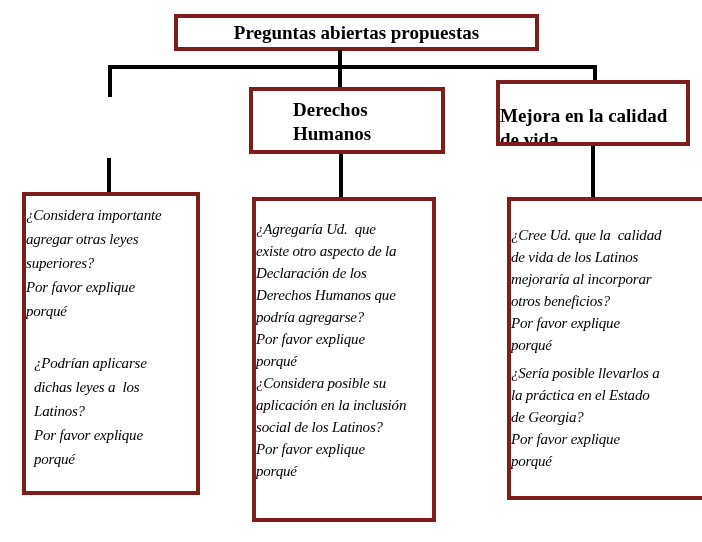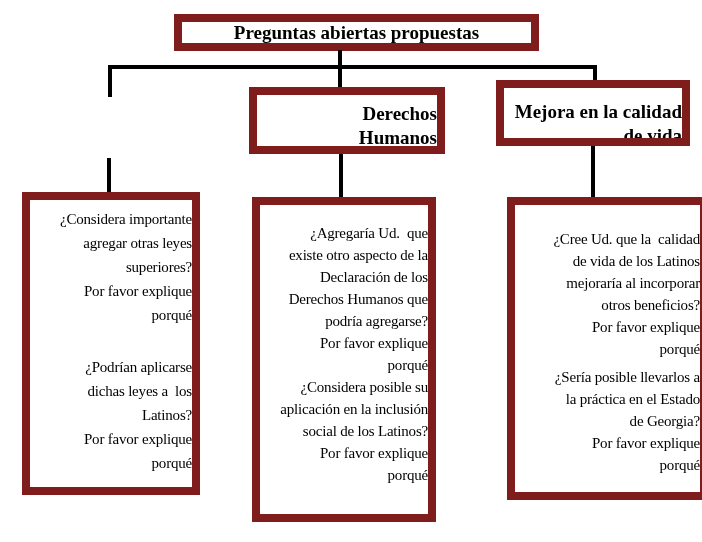--- a/index.html
+++ b/index.html
@@ -12,23 +12,23 @@
     width: 702px;
     height: 542px;
     background: #ffffff;
     color: #000000;
     font-family: "Liberation Serif", serif;
     overflow: hidden;
   }
   .box {
     position: absolute;
     box-sizing: border-box;
-    border: 8px solid #7f1d1d;
+    border: 4px solid #7f1d1d;
     background: #ffffff;
-    text-align: right;
+    text-align: left;
     overflow: hidden;
   }
   .line {
     position: absolute;
     background: #000000;
   }
   
   .title-box {
     left: 174px; top: 14px; width: 365px; height: 37px;
     display: flex; align-items: center; justify-content: center;
@@ -43,35 +43,36 @@
     font-weight: bold;
     font-size: 19px;
     line-height: 24px;
     white-space: pre-wrap;
     display: block;
     padding-top: 7px;
   }
   .hdr-leyes    { left: 30px;  top: 95px; width: 165px; height: 65px; }
   .hdr-derechos { left: 249px; top: 87px; width: 196px; height: 67px; padding-left: 40px; }
   .hdr-mejora   { left: 496px; top: 80px; width: 194px; height: 66px; }
-  .hdr-mejora .hdr-text { padding-top: 12px; }
+  .hdr-mejora .hdr-text { padding-top: 20px; }
   
   .q-box { font-size: 15px; }
   .q-left  { left: 22px;  top: 192px; width: 178px; height: 303px; padding-top: 7px; }
   .q-mid   { left: 252px; top: 197px; width: 184px; height: 325px; padding-top: 17px; }
   .q-right { left: 507px; top: 197px; width: 201px; height: 303px; padding-top: 23px; }
   .para {
     white-space: pre-wrap;
     letter-spacing: -0.2px;
     margin: 0;
+    font-style: italic;
   }
   .q-left  .para { line-height: 24px; }
   .q-mid   .para { line-height: 22px; }
   .q-right .para { line-height: 22px; }
-  .q-left  .para-2 { margin-top: 28px; }
+  .q-left  .para-2 { margin-top: 28px; margin-left: 8px; }
   .q-mid   .para-2 { }
   .q-right .para-2 { margin-top: 6px; }
   
   .c-root-drop   { left: 338px; top: 50px;  width: 4px;   height: 17px; }
   .c-hbar        { left: 108px; top: 65px;  width: 489px; height: 4px;  }
   .c-drop-leyes  { left: 108px; top: 67px;  width: 4px;   height: 30px; }
   .c-drop-der    { left: 338px; top: 67px;  width: 4px;   height: 22px; }
   .c-drop-mej    { left: 593px; top: 67px;  width: 4px;   height: 15px; }
   .c-leyes-q     { left: 107px; top: 158px; width: 4px;   height: 36px; }
   .c-der-q       { left: 339px; top: 152px; width: 4px;   height: 47px; }

